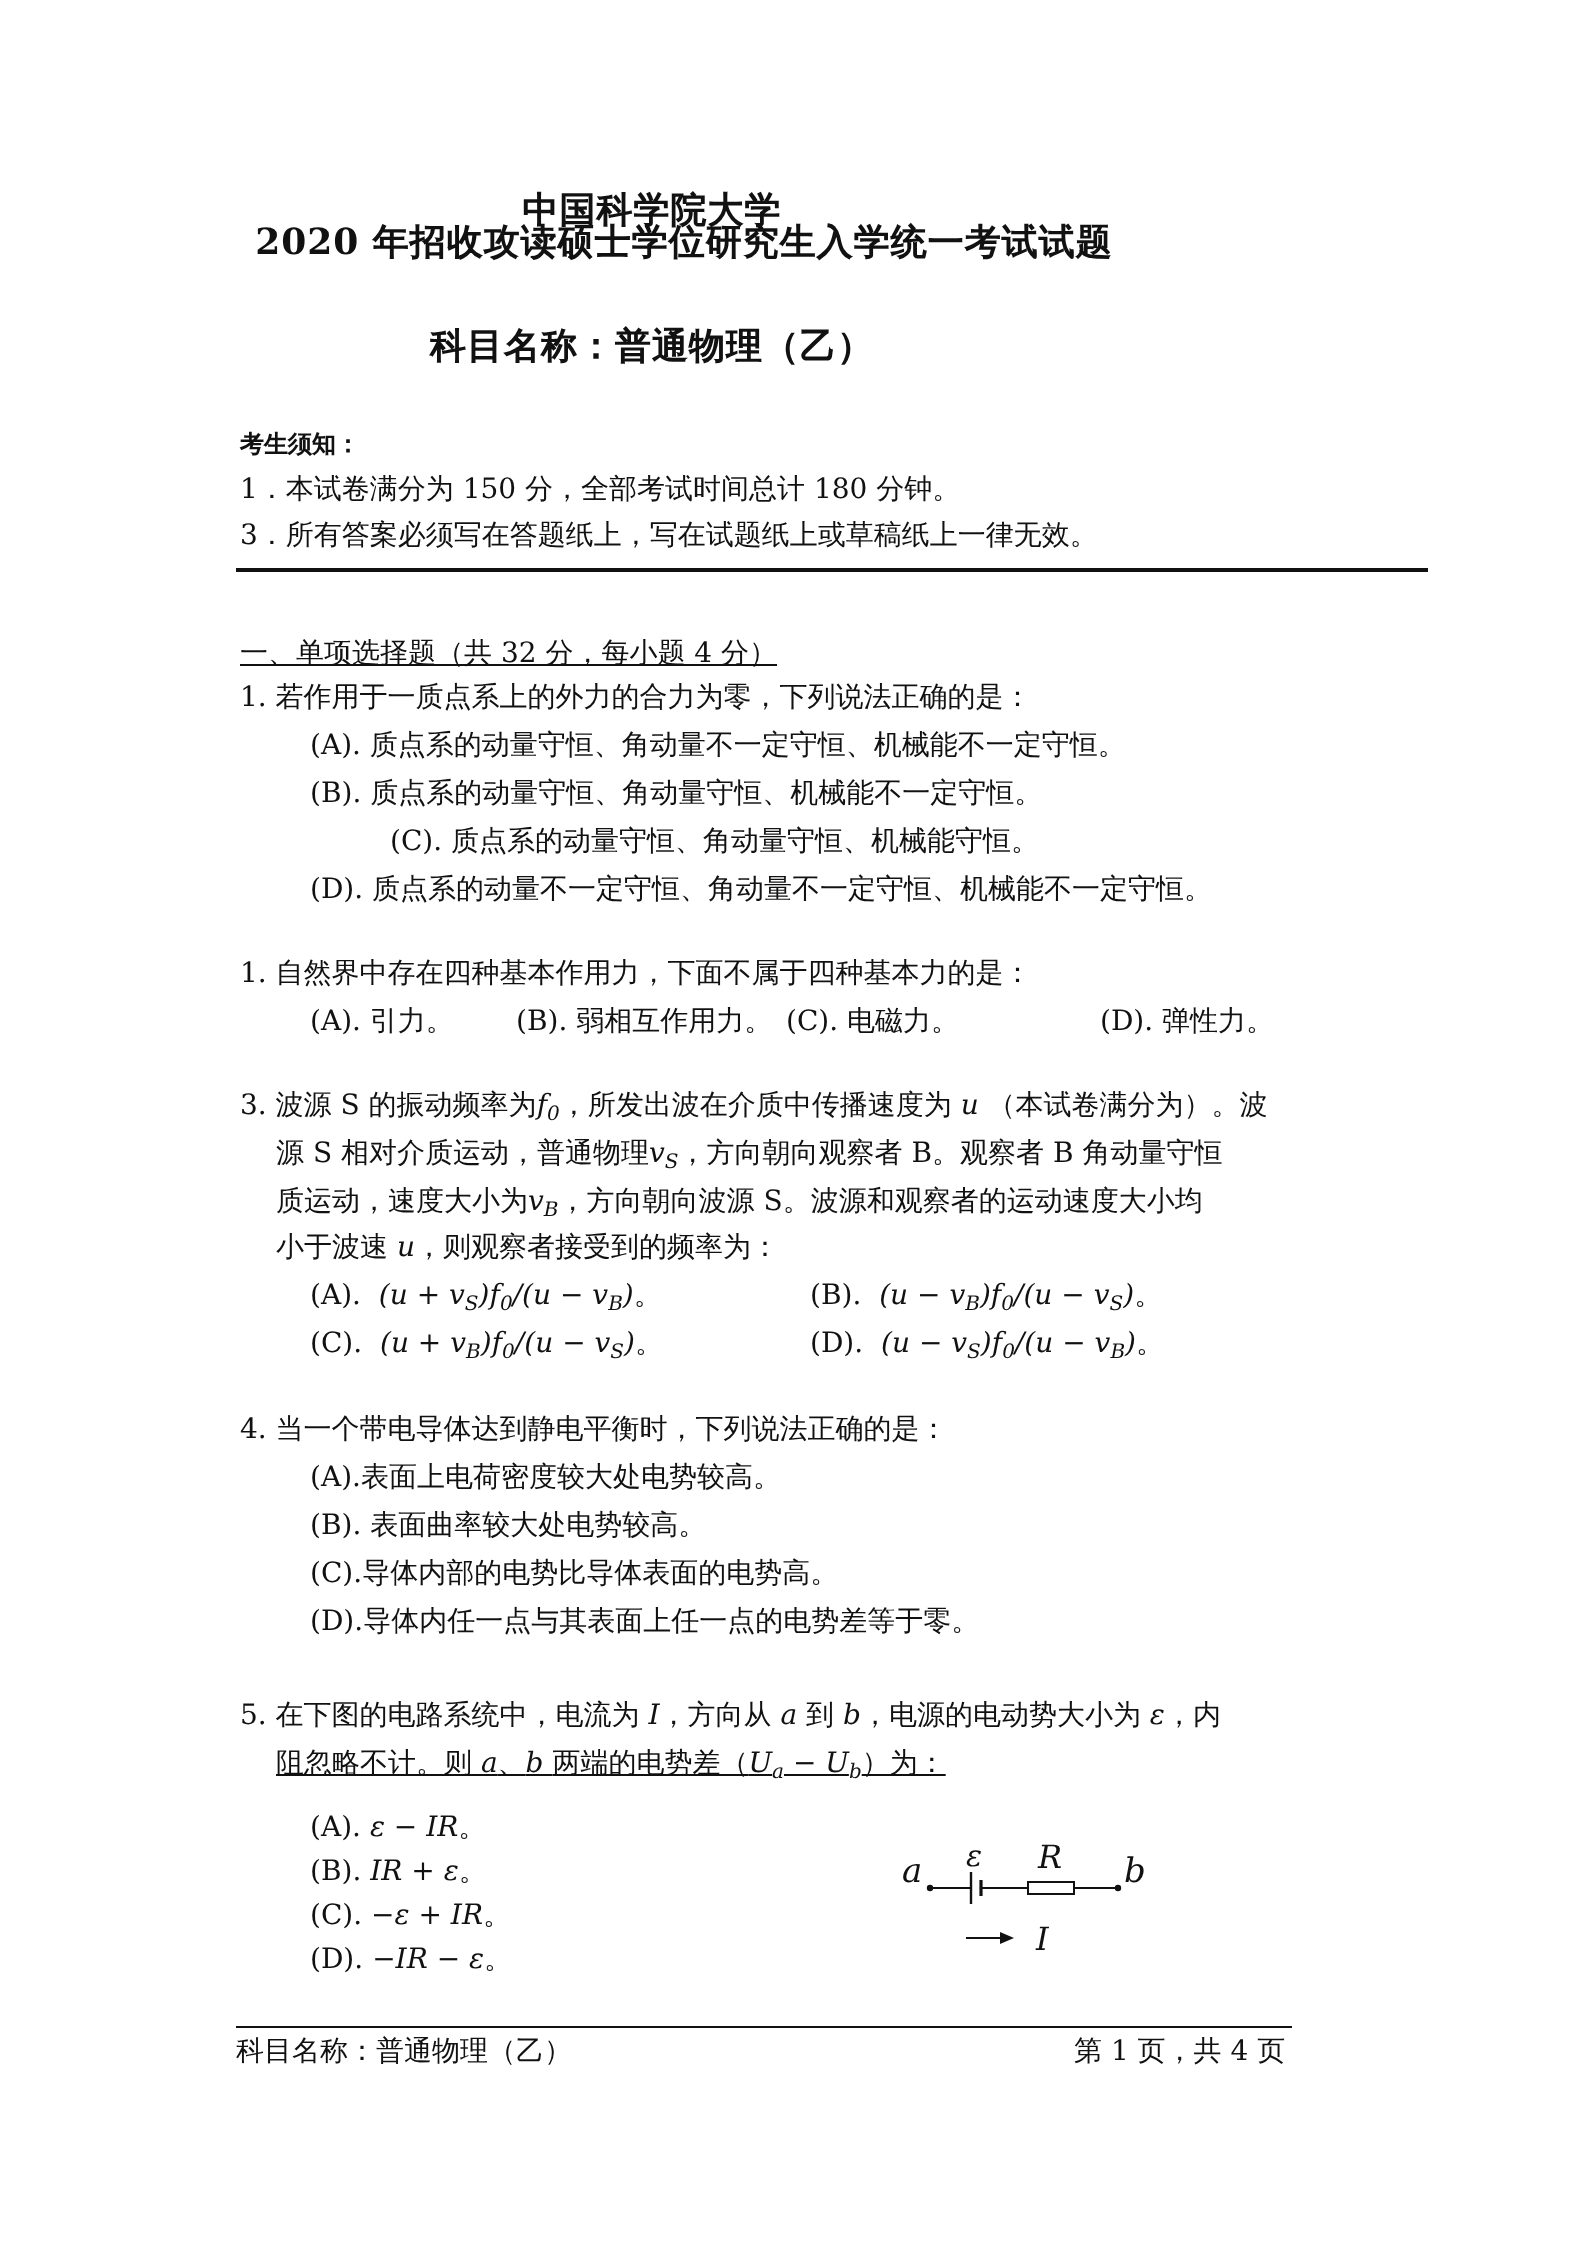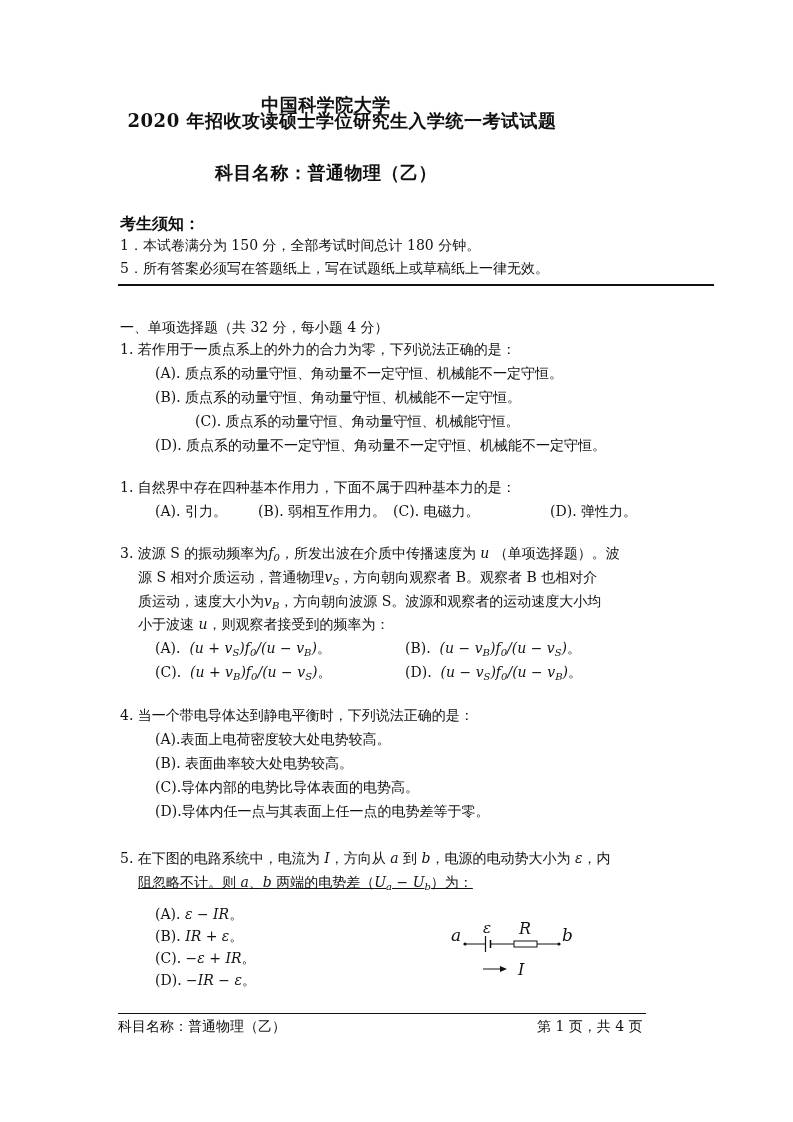--- a/index.html
+++ b/index.html
@@ -1,63 +1,63 @@
 <!DOCTYPE html>
 <html><head>
   <meta charset="utf-8">
   <style>
     html, body { margin: 0; padding: 0; background: #ffffff; }
     body { width: 793px; height: 1122px; position: relative; overflow: hidden;
       font-family: "DejaVu Serif", "Liberation Serif", serif; color: #111; }
     .abs { position: absolute; white-space: nowrap; }
     .title { left: 0; width: 652px; text-align: center; font-weight: bold; font-size: 18px; letter-spacing: 0.5px; }
-    .notice-head { font-weight: bold; font-size: 16px; }
+    .notice-head { font-weight: bold; font-size: 12px; }
     .t { font-size: 14px; line-height: 18px; }
     .hr { position: absolute; background: #111; }
     .math { font-family: "DejaVu Serif", "Liberation Serif", serif; font-style: italic; }
     sub { font-size: 10px; vertical-align: -3px; font-style: italic; }
     svg { position: absolute; }
     .svgtext { font-family: "DejaVu Serif", "Liberation Serif", serif; font-style: italic; font-size: 17px; fill: #111; }
   </style>
 </head>
 <body>
 
 <div class="abs title" style="top:93px;">中国科学院大学</div>
 <div class="abs title" style="top:109px;margin-left:16px;">2020 年招收攻读硕士学位研究生入学统一考试试题</div>
 <div class="abs title" style="top:161px;">科目名称：普通物理（乙）</div>
 
 <div class="abs notice-head" style="left:120px; top:214px;">考生须知：</div>
 <div class="abs t" style="left:120px; top:236px;">1．本试卷满分为 150 分，全部考试时间总计 180 分钟。</div>
-<div class="abs t" style="left:120px; top:259px;">5．所有答案必须写在答题纸上，写在试题纸上或草稿纸上一律无效。</div>
+<div class="abs t" style="left:120px; top:259px;">3．所有答案必须写在答题纸上，写在试题纸上或草稿纸上一律无效。</div>
 <div class="hr" style="left:118px; top:284px; width:596px; height:2px;"></div>
 
-<div class="abs t" style="left:120px; top:318px;">一、单项选择题（共 32 分，每小题 4 分）</div>
+<div class="abs t" style="left:120px; top:318px;text-decoration:underline;">一、单项选择题（共 32 分，每小题 4 分）</div>
 
 <div>
   <div class="abs t" style="left:120px; top:340px;">1. 若作用于一质点系上的外力的合力为零，下列说法正确的是：</div>
   <div class="abs t" style="left:155px; top:364px;">(A). 质点系的动量守恒、角动量不一定守恒、机械能不一定守恒。</div>
   <div class="abs t" style="left:155px; top:388px;">(B). 质点系的动量守恒、角动量守恒、机械能不一定守恒。</div>
   <div class="abs t" style="left:155px; top:412px;margin-left:40px;">(C). 质点系的动量守恒、角动量守恒、机械能守恒。</div>
   <div class="abs t" style="left:155px; top:436px;">(D). 质点系的动量不一定守恒、角动量不一定守恒、机械能不一定守恒。</div>
 </div>
 
 <div>
   <div class="abs t" style="left:120px; top:478px;">1. 自然界中存在四种基本作用力，下面不属于四种基本力的是：</div>
   <div class="abs t" style="left:155px; top:502px;">(A). 引力。</div>
   <div class="abs t" style="left:258px; top:502px;">(B). 弱相互作用力。</div>
   <div class="abs t" style="left:393px; top:502px;">(C). 电磁力。</div>
   <div class="abs t" style="left:550px; top:502px;">(D). 弹性力。</div>
 </div>
 
 <div>
   <div class="abs t" style="left:120px; top:544px;">
-    <span>3. 波源 S 的振动频率为</span><span class="math">f<sub>0</sub></span><span>，所发出波在介质中传播速度为</span><span class="math"> u </span><span>（单项选择题）。波</span>
+    <span>3. 波源 S 的振动频率为</span><span class="math">f<sub>0</sub></span><span>，所发出波在介质中传播速度为</span><span class="math"> u </span><span>（本试卷满分为）。波</span>
   </div>
   <div class="abs t" style="left:138px; top:568px;">
-    <span>源 S 相对介质运动，普通物理</span><span class="math">v<sub>S</sub></span><span>，方向朝向观察者 B。观察者 B 也相对介</span>
+    <span>源 S 相对介质运动，普通物理</span><span class="math">v<sub>S</sub></span><span>，方向朝向观察者 B。观察者 B 角动量守恒</span>
   </div>
   <div class="abs t" style="left:138px; top:592px;">
     <span>质运动，速度大小为</span><span class="math">v<sub>B</sub></span><span>，方向朝向波源 S。波源和观察者的运动速度大小均</span>
   </div>
   <div class="abs t" style="left:138px; top:615px;">
     <span>小于波速</span><span class="math"> u</span><span>，则观察者接受到的频率为：</span>
   </div>
 
   <div class="abs t" style="left:155px; top:639px;">
     <span>(A).</span>&nbsp;&nbsp;<span class="math">(u + v<sub>S</sub>)f<sub>0</sub>/(u − v<sub>B</sub>)</span><span>。</span>

